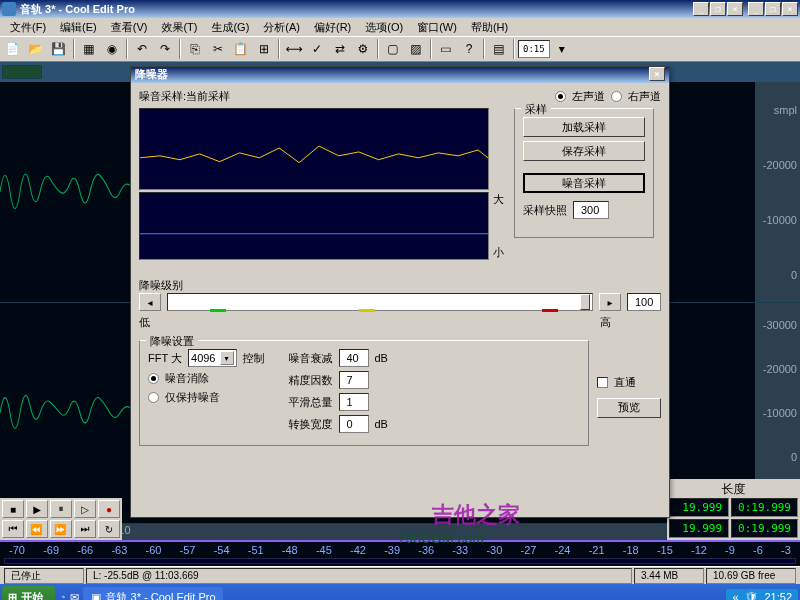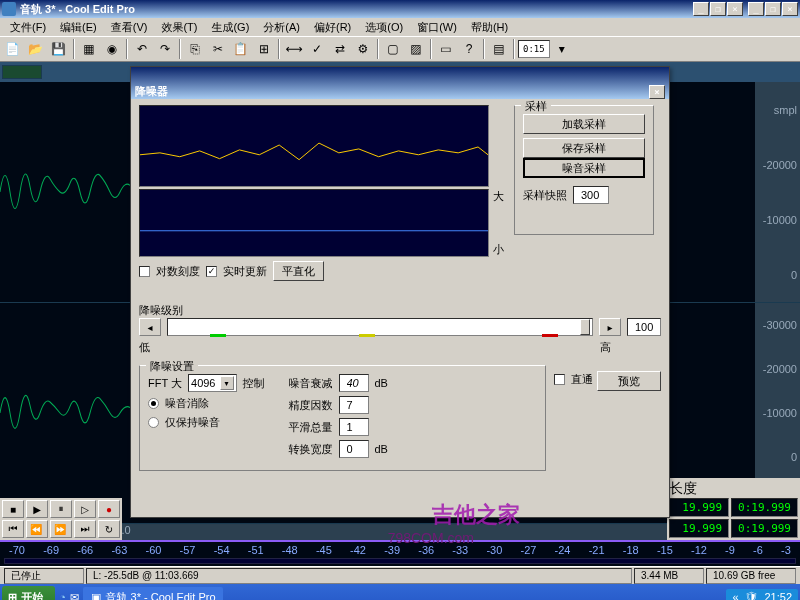--- a/index.html
+++ b/index.html
@@ -19,50 +19,50 @@
 .tb2-item{width:40px;height:14px;border:1px solid #1a3a50;background:#1a3a50}
 .main-area{background:#2c4050;position:relative;height:458px}
 .waveform-bg{position:absolute;top:0;left:0;right:0;bottom:0;background:#000814;display:flex;flex-direction:column}
 .channel{flex:1;position:relative;border-bottom:1px solid #1a3a50}
 .ruler-y{position:absolute;right:0;top:0;bottom:0;width:45px;background:#2c4050;color:#9ab;font-size:9px;display:flex;flex-direction:column;justify-content:space-around;align-items:flex-end;padding-right:3px}
 .wave-svg{width:100%;height:100%}
 .transport{background:#d4d0c8;position:absolute;bottom:0;left:0;display:flex;gap:2px;padding:2px}
 .trans-btn{width:22px;height:18px;background:#d4d0c8;border:1px solid #fff;border-right-color:#808080;border-bottom-color:#808080;display:flex;align-items:center;justify-content:center;cursor:pointer;font-size:10px}
 .right-panels{position:absolute;bottom:0px;right:0;display:flex;gap:4px;padding:2px;background:#d4d0c8}
 .info-box{background:#000814;color:#0f0;font-family:monospace;font-size:11px;padding:2px 6px;border:1px inset #808080;min-width:60px;text-align:right}
-.panel-label{color:#000;font-size:14px;}
+.panel-label{color:#000;font-size:12px;text-align:center}
 .timeline{background:#000814;height:26px;position:relative;border-top:2px solid #8b5cf6}
 .time-ticks{color:#8af;font-size:9px;position:absolute;top:2px;left:0;right:0;display:flex;justify-content:space-around}
 .statusbar{background:#d4d0c8;height:18px;border-top:1px solid #fff;display:flex;align-items:center;padding:0 4px;gap:2px}
 .status-cell{border:1px inset #808080;padding:1px 6px;height:16px;display:flex;align-items:center;font-size:10px}
 .taskbar{background:linear-gradient(#3168d5,#2456c5);height:26px;display:flex;align-items:center;padding:0 2px;gap:4px}
 .start-btn{background:linear-gradient(#3c8f3c,#2a7a2a);color:#fff;padding:2px 12px 2px 6px;border-radius:3px;font-weight:bold;display:flex;align-items:center;gap:4px;cursor:pointer;height:22px}
 .task-item{background:#3a74e0;color:#fff;padding:2px 8px;border-radius:2px;height:20px;display:flex;align-items:center;gap:4px;cursor:pointer;font-size:10px;max-width:140px;overflow:hidden;white-space:nowrap}
 .tray{margin-left:auto;background:#1a8cdb;padding:2px 6px;border-radius:2px;color:#fff;font-size:10px;display:flex;align-items:center;gap:6px}
 
 .dialog{position:absolute;top:66px;left:130px;width:540px;height:452px;background:#d4d0c8;border:1px solid #404040;box-shadow:2px 2px 4px rgba(0,0,0,.3);z-index:100}
-.dlg-title{background:linear-gradient(#0a246a,#a6caf0);height:32px;display:flex;align-items:flex-end;color:#fff;padding:0 4px;font-weight:bold}
+.dlg-title{background:linear-gradient(#0a246a,#a6caf0);height:16px;display:flex;align-items:flex-start;color:#fff;padding:0 4px;font-weight:bold}
 .dlg-body{padding:6px 8px}
 .dlg-row{display:flex;align-items:center;gap:6px;margin-bottom:4px}
 .graph{background:#000033;border:1px inset #808080;height:82px;width:350px;position:relative}
 .graph-b{height:68px}
 .radio{width:11px;height:11px;border:1px solid #808080;border-radius:50%;background:#fff;display:inline-flex;align-items:center;justify-content:center}
 .radio.on::after{content:"";width:5px;height:5px;border-radius:50%;background:#000}
 .checkbox{width:11px;height:11px;border:1px inset #808080;background:#fff;display:inline-flex;align-items:center;justify-content:center;font-size:9px}
 .checkbox.on::after{content:"✓";color:#000}
 .btn{background:#d4d0c8;border:1px solid #fff;border-right-color:#404040;border-bottom-color:#404040;padding:2px 8px;cursor:pointer;min-width:64px;text-align:center;height:20px;display:inline-flex;align-items:center;justify-content:center}
 .fieldset{border:1px solid #808080;border-top-color:#fff;padding:8px;position:relative;margin-top:6px}
 .fieldset>legend{position:absolute;top:-7px;left:6px;background:#d4d0c8;padding:0 4px}
 .input{background:#fff;border:1px inset #808080;padding:1px 7px;height:18px;font-size:11px}
 .select{background:#fff;border:1px inset #808080;height:18px;display:flex;align-items:center;padding:0 2px;gap:4px}
 .select-arrow{width:14px;height:14px;background:#d4d0c8;border:1px solid #fff;border-right-color:#808080;border-bottom-color:#808080;display:flex;align-items:center;justify-content:center;font-size:8px}
 .slider-track{height:18px;background:#fff;border:1px inset #808080;position:relative;flex:1}
 .slider-thumb{position:absolute;width:10px;height:16px;background:#d4d0c8;border:1px solid #fff;border-right-color:#404040;border-bottom-color:#404040;top:0}
 .watermark{position:absolute;bottom:70px;right:280px;color:#a21caf;font-size:22px;font-weight:bold;opacity:.85;z-index:200;font-family:SimHei}
-.watermark2{position:absolute;bottom:54px;right:326px;color:#701a75;font-size:14px;z-index:200}
+.watermark2{position:absolute;bottom:54px;right:316px;color:#14532d;font-size:14px;z-index:200}
 </style>
 </head>
 <body>
 
 <div class="titlebar">
   <span class="app-icon"></span>
   <span class="title-text">音轨 3* - Cool Edit Pro</span>
   <div class="win-btns">
     <div class="win-btn">_</div>
     <div class="win-btn">❐</div>
@@ -248,52 +248,53 @@
     <span>21:52</span>
   </div>
 </div>
 
 <div class="dialog">
   <div class="dlg-title">
     <span>降噪器</span>
     <span style="margin-left:auto" class="win-btn">×</span>
   </div>
   <div class="dlg-body">
+    <div class="dlg-row">
+      <span>噪音采样:当前采样</span>
+      <span style="margin-left:auto"></span>
+      <span class="radio on"></span>
+      <span>左声道</span>
+      <span class="radio"></span>
+      <span>右声道</span>
+    </div>
 
     <div style="display:flex;gap:10px">
       <div>
         <div class="graph">
           <svg width="100%" height="100%" viewBox="0 0 350 82" preserveAspectRatio="none">
             <polyline points="0,50 20,48 40,52 60,46 80,54 100,45 120,50 140,40 160,55 180,38 200,48 220,44 240,52 260,46 280,50 300,45 320,48 340,42 350,50" stroke="#fc0" fill="none" stroke-width="1"></polyline>
           </svg>
         </div>
         <div style="display:flex;align-items:center;gap:4px;margin-top:2px">
           <div class="graph graph-b" style="flex:1">
             <svg width="100%" height="100%" viewBox="0 0 350 68" preserveAspectRatio="none">
               <line x1="0" y1="42" x2="350" y2="42" stroke="#48f" stroke-width="1"></line>
             </svg>
           </div>
           <div style="display:flex;flex-direction:column;justify-content:space-between;height:68px">
             <span>大</span>
             <span>小</span>
           </div>
         </div>
-        <div class="dlg-row" style="margin-top:4px">
-          <span class="checkbox"></span>
-          <span>对数刻度</span>
-          <span class="checkbox on"></span>
-          <span>实时更新</span>
-          <button class="btn" style="min-width:50px">平直化</button>
-        </div>
       </div>
 
       <div class="fieldset" style="margin-top:0;width:140px;height:130px">
         <legend>采样</legend>
         <button class="btn" style="width:100%;margin-bottom:4px">加载采样</button>
-        <button class="btn" style="width:100%;margin-bottom:0">保存采样</button>
+        <button class="btn" style="width:100%;margin-bottom:12px">保存采样</button>
         <button class="btn" style="width:100%;margin-bottom:8px;border:2px solid #000">噪音采样</button>
         <div class="dlg-row">
           <span>采样快照</span>
           <input class="input" style="width: 36px;" value="300">
         </div>
       </div>
     </div>
 
     <div style="margin-top:18px">
       <span>降噪级别</span>
@@ -307,21 +308,21 @@
         </div>
         <div class="trans-btn">▸</div>
         <input class="input" style="width: 34px;" value="100">
       </div>
       <div class="dlg-row">
           <span>低</span>
           <span style="margin-left:auto;margin-right:50px">高</span>
         </div>
     </div>
 
-    <div style="display:flex;gap:8px;align-items:flex-start">
+    <div style="display:flex;gap:8px;align-items:center">
       <div class="fieldset" style="flex:1">
         <legend>降噪设置</legend>
         <div style="display:flex;gap:24px">
           <div>
             <div class="dlg-row">
               <span>FFT 大</span>
               <div class="select">
                 <span>4096</span>
                 <span class="select-arrow">▾</span>
               </div>
@@ -332,40 +333,40 @@
               <span>噪音消除</span>
             </div>
             <div class="dlg-row">
               <span class="radio"></span>
               <span>仅保持噪音</span>
             </div>
           </div>
           <div>
             <div class="dlg-row">
                 <span>噪音衰减</span>
-                <input class="input" style="width: 30px; font-style: italic;" value="40">
+                <input class="input" style="width: 30px;" value="40">
                 <span>dB</span>
               </div>
             <div class="dlg-row">
                 <span>精度因数</span>
                 <input class="input" style="width: 30px;" value="7">
               </div>
             <div class="dlg-row">
                 <span>平滑总量</span>
                 <input class="input" style="width: 30px;" value="1">
               </div>
             <div class="dlg-row">
                 <span>转换宽度</span>
                 <input class="input" style="width: 30px;" value="0">
                 <span>dB</span>
               </div>
           </div>
         </div>
       </div>
-      <div style="display:flex;flex-direction:row;gap:4px;margin-top:12px">
+      <div style="display:flex;flex-direction:column;gap:4px;margin-top:12px">
         <div class="dlg-row">
           <span class="checkbox"></span>
           <span>直通</span>
         </div>
         <button class="btn">预览</button>
       </div>
     </div>
   </div>
 </div>
 

